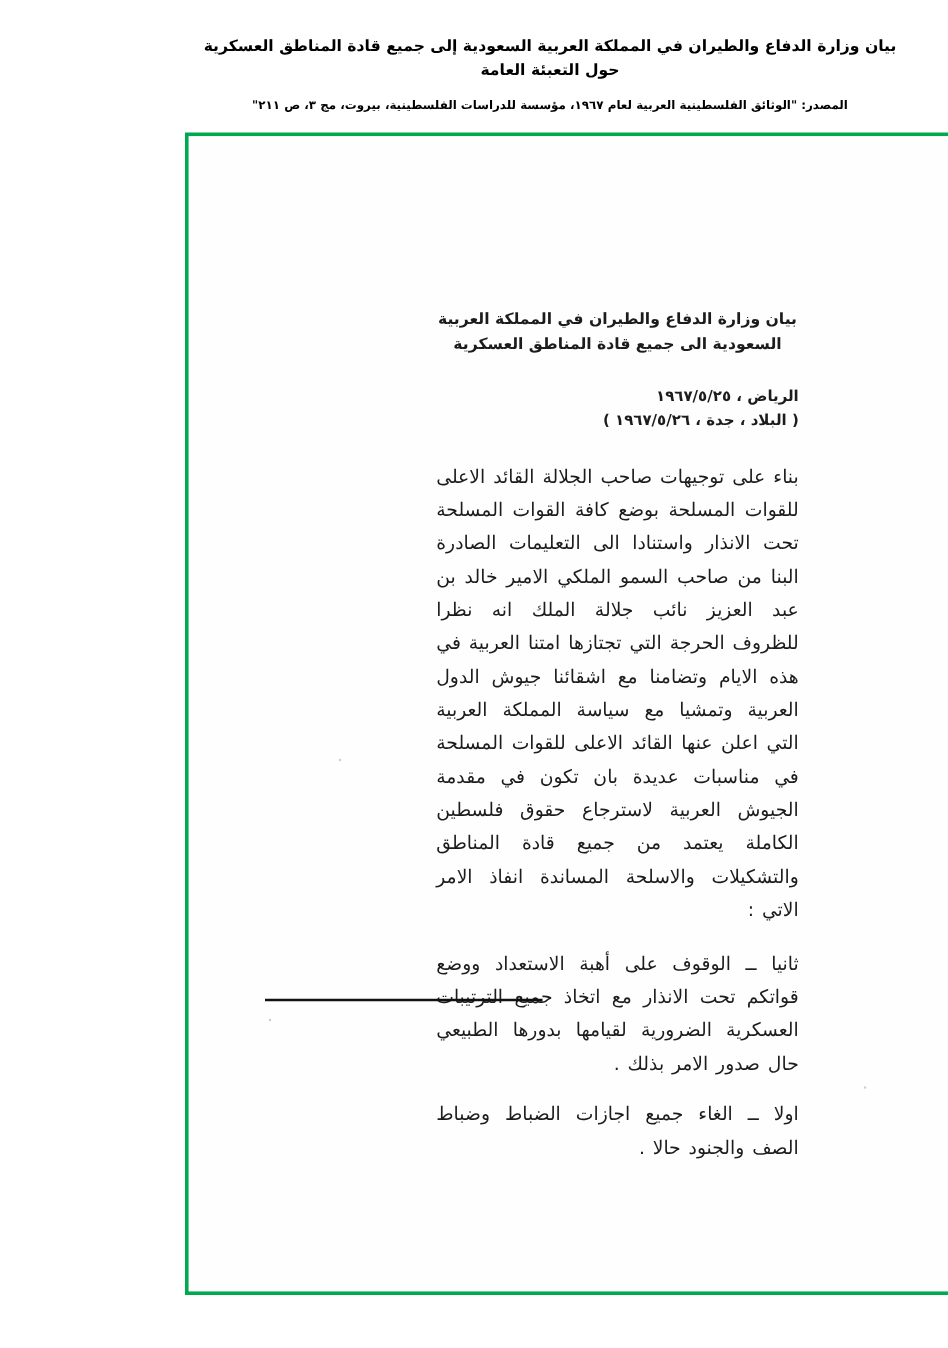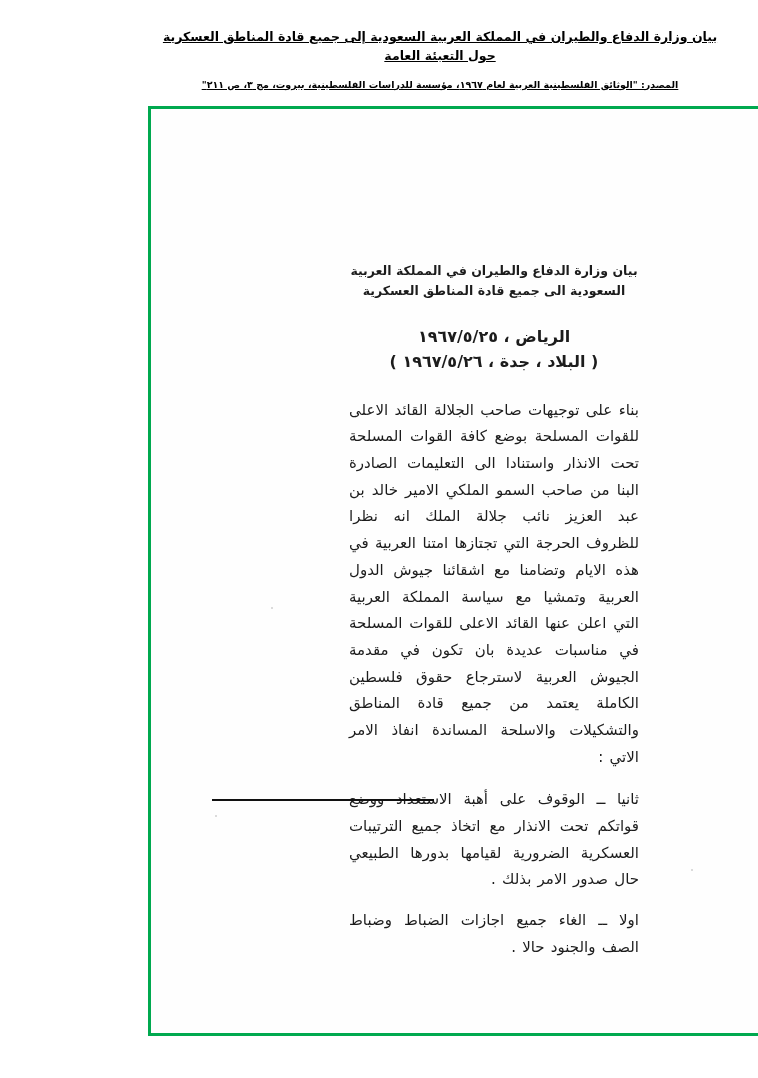--- a/index.html
+++ b/index.html
@@ -14,21 +14,20 @@
     color: #000000;
     position: relative;
     overflow: hidden;
   }
 
   .page {
     width: 636px;
     height: 1078px;
     position: relative;
     box-sizing: border-box;
-    text-decoration: underline;
   }
 
   
   .header {
     padding: 28px 40px 0 40px;
     text-align: center;
   }
   .header-title {
     font-family: "DejaVu Sans", sans-serif;
     font-weight: bold;
@@ -63,42 +62,42 @@
   .scan-inner {
     position: absolute;
     inset: 0;
     background: #fefefe;
   }
 
   
   .doc {
     position: absolute;
     left: 198px;
-    top: 152px;
+    top: 136px;
     width: 290px;
     direction: rtl;
     color: #1c1c1c;
   }
 
   .doc-title {
     text-align: center;
     font-family: "DejaVu Sans", sans-serif;
     font-weight: bold;
     font-size: 12.5px;
     line-height: 1.62;
     margin: 0 0 22px 0;
     letter-spacing: -0.2px;
   }
   .doc-title .ln { display: block; }
 
   .doc-place {
-    text-align: center;
+    text-align: right;
     font-family: "DejaVu Sans", sans-serif;
     font-weight: bold;
-    font-size: 16px;
+    font-size: 12px;
     line-height: 1.6;
     margin: 0 0 22px 0;
   }
   .doc-place .ln { display: block; }
 
   .doc-para {
     font-family: "DejaVu Sans", sans-serif;
     font-size: 15px;
     line-height: 1.78;
     text-align: justify;

